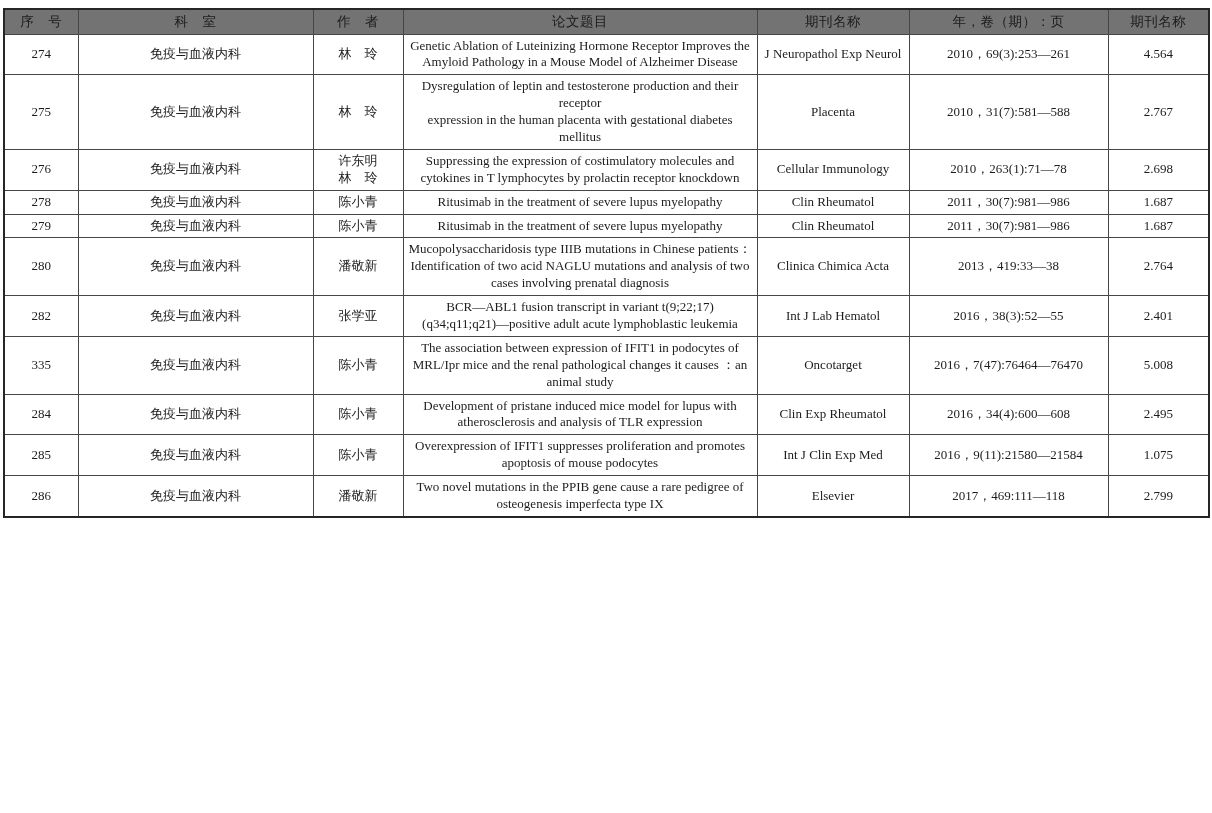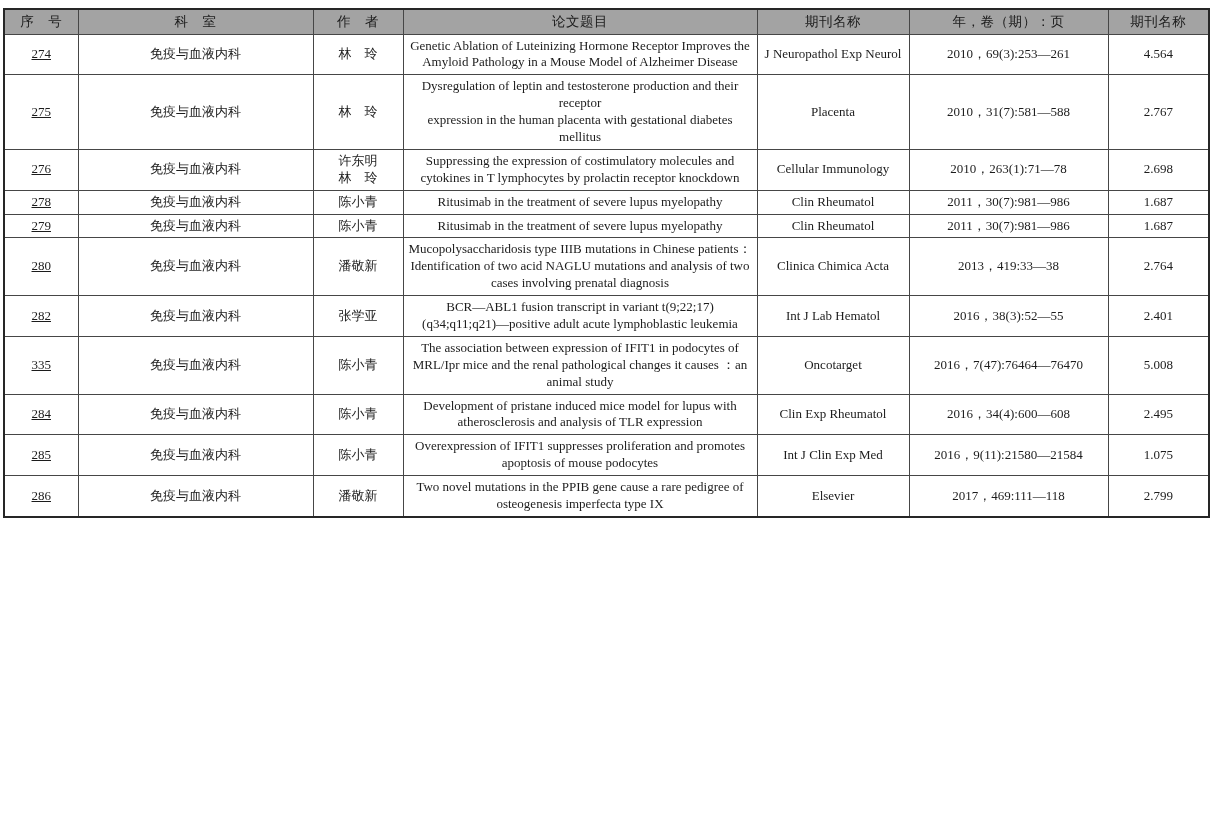--- a/index.html
+++ b/index.html
@@ -14,27 +14,27 @@
     border:2px solid #262626;
   }
   .pub-table th, .pub-table td {
     border:1px solid #464646;
     text-align:center; vertical-align:middle;
     padding:3px 5px;
     font-size:13px; line-height:1.3; font-weight:normal;
     word-wrap:break-word;
   }
   .pub-table th {
-    background:#a3a3a3;
+    background:#737373;
     height:17px;
     font-size:13.5px;
     letter-spacing:0.5px;
   }
   td.c-title, td.c-author { white-space:pre-line; }
-  td.c-serial { font-size:13px;text-decoration:underline; }
+  td.c-serial { font-size:13px; }
   td.c-impact, td.c-cite { font-size:13px; }
 </style>
 </head>
 <body>
 
 <table class="pub-table">
   <colgroup>
     <col style="width:74px">
       <col style="width:235px">
       <col style="width:90px">

